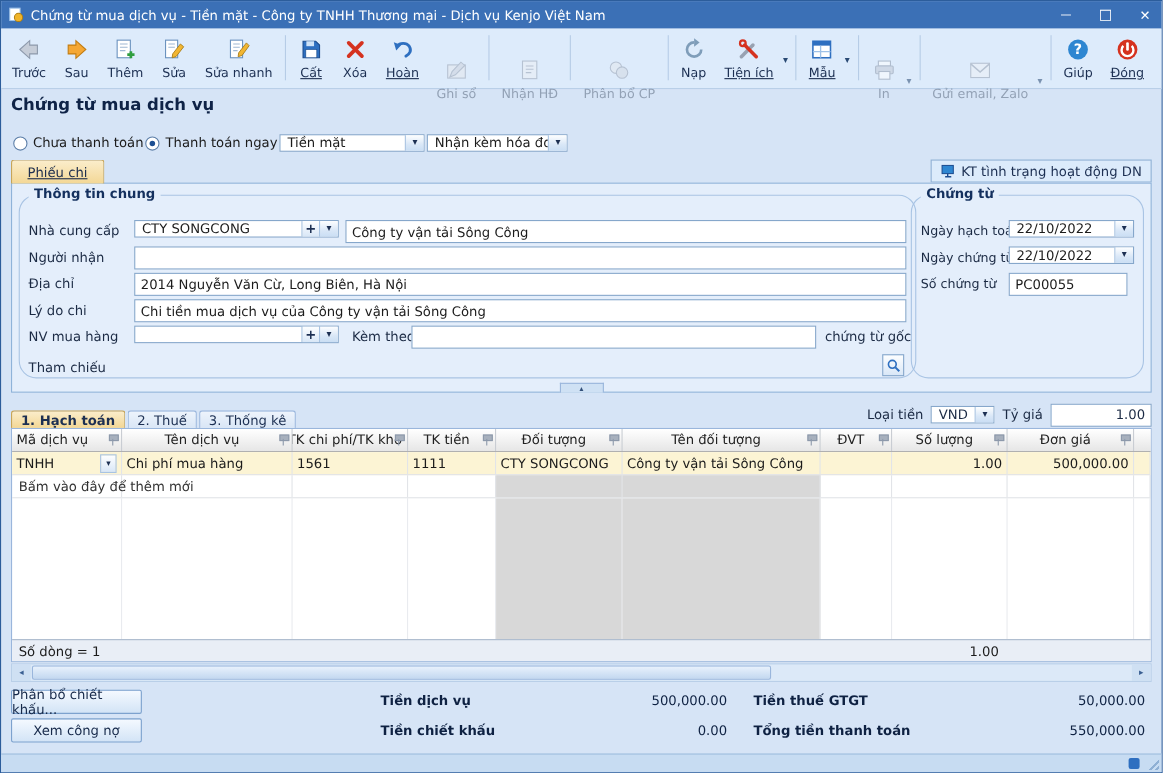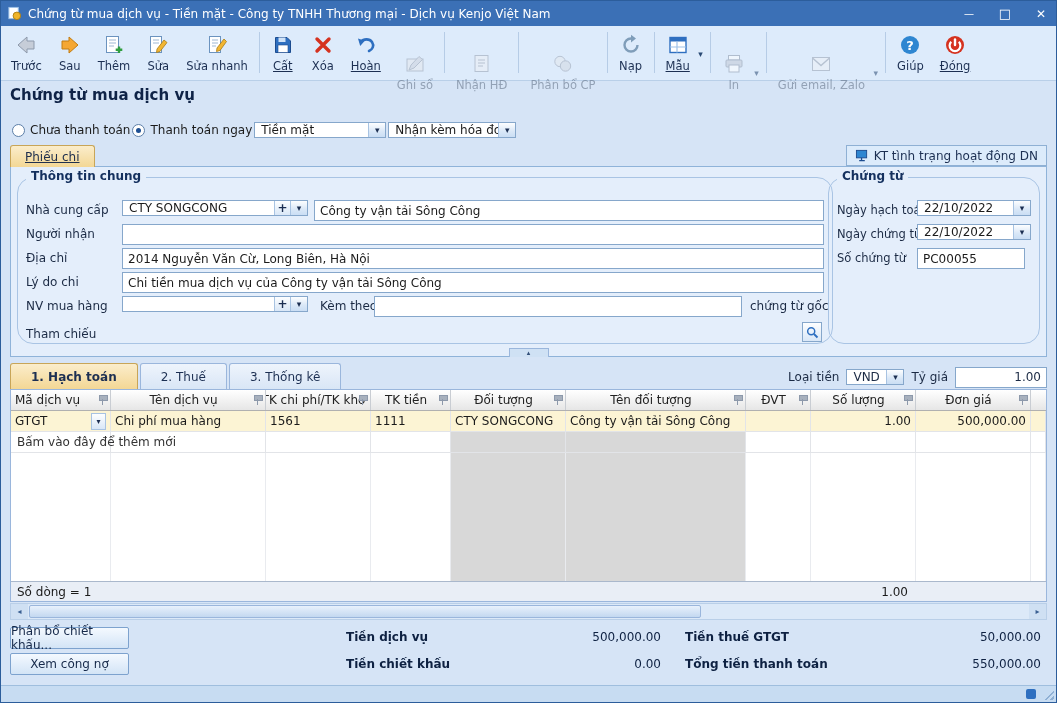--- a/index.html
+++ b/index.html
@@ -65,21 +65,21 @@
   .field { position:absolute; height:21px; background:#fff; border:1px solid #86a7cb; display:flex; align-items:center;
            padding:0 5px; overflow:hidden; white-space:nowrap; }
   .icon-btn { position:absolute; width:20px; height:20px; background:linear-gradient(#fdfeff,#d9e7f7);
               border:1px solid #86a7cb; display:flex; align-items:center; justify-content:center; }
   .collapse-btn { position:absolute; left:50%; bottom:-1px; transform:translateX(-50%); width:40px; height:9px;
                   background:#cfe1f4; border:1px solid #9ab6dc; border-bottom:none; display:flex; align-items:center; justify-content:center; }
   .collapse-btn::before { content:"▴"; font-size:7px; color:#33507a; line-height:1; }
 
   
   .detail-tabs { position:absolute; left:9px; top:366px; height:22px; display:flex; align-items:flex-end; gap:2px; z-index:2; }
-  .dtab { height:26px; padding:0 20px; display:flex; align-items:center; background:linear-gradient(#eef4fc,#d9e6f6);
+  .dtab { height:16px; padding:0 8px; display:flex; align-items:center; background:linear-gradient(#eef4fc,#d9e6f6);
           border:1px solid #9ab6dc; border-bottom:none; border-radius:3px 3px 0 0; color:#1c2f52; }
   .dtab.active { background:linear-gradient(#fbedcb,#f3d795); border-color:#c8a558; font-weight:bold; }
   .currency-bar { position:absolute; top:365px; right:9px; height:22px; display:flex; align-items:center; gap:7px; color:#1b2a44; }
   .rate-field { width:92px; height:21px; background:#fff; border:1px solid #86a7cb; display:flex; align-items:center;
                 justify-content:flex-end; padding:0 5px; }
 
   
   .grid { position:absolute; left:9px; right:9px; top:388px; height:213px; background:#fff; border:1px solid #9ab6dc;
           display:flex; flex-direction:column; }
   .g-header { display:flex; height:21px; background:linear-gradient(#ffffff,#e6e6e6); border-bottom:1px solid #b0b0b0; color:#222; flex:none; }
@@ -232,20 +232,29 @@
       <span class="lbl">Phân bổ CP</span>
     </div>
     <div class="tb-sep"></div>
     <div class="tb-item">
       <span class="ico"><svg viewBox="0 0 24 24">
             <path d="M18.5 12 A6.5 6.5 0 1 1 12 5.5" fill="none" stroke="#7f9db9" stroke-width="2.4"></path>
             <path d="M12 1.8 L17 5.6 L12 9.4 Z" fill="#7f9db9"></path>
           </svg></span>
       <span class="lbl">Nạp</span>
     </div>
+    <div class="tb-item menu u">
+      <span class="ico"><svg viewBox="0 0 24 24">
+            <path d="M5 18.5 L15.5 8" stroke="#98a2b2" stroke-width="3.2" stroke-linecap="round" fill="none"></path>
+            <path d="M18.5 18.5 L8 8" stroke="#d5321f" stroke-width="3.2" stroke-linecap="round" fill="none"></path>
+            <circle cx="6.3" cy="6.3" r="2.6" fill="none" stroke="#d5321f" stroke-width="2"></circle>
+          </svg></span>
+      <span class="lbl">Tiện ích</span>
+      <span class="caret"></span>
+    </div>
     <div class="tb-sep"></div>
     <div class="tb-item menu u">
       <span class="ico"><svg viewBox="0 0 24 24">
             <rect x="4" y="4.5" width="16" height="15" fill="#fff" stroke="#2e6fc0" stroke-width="1.4"></rect>
             <rect x="4" y="4.5" width="16" height="4" fill="#2e6fc0"></rect>
             <path d="M11 8.5 V19.5 M4 14 H20" stroke="#9ec1e8" stroke-width="1.2" fill="none"></path>
           </svg></span>
       <span class="lbl">Mẫu</span>
       <span class="caret"></span>
     </div>
@@ -446,21 +455,21 @@
         </div>
       <div class="g-cell c8">
           <span>Đơn giá</span>
           <span class="pin"></span>
         </div>
       <div class="g-cell c9"></div>
     </div>
 
     <div class="g-row selected">
       <div class="g-cell c0">
-          <span>GTGT</span>
+          <span>TNHH</span>
           <span class="cell-dd"></span>
         </div>
       <div class="g-cell c1">
           <span>Chi phí mua hàng</span>
         </div>
       <div class="g-cell c2">
           <span>1561</span>
         </div>
       <div class="g-cell c3">
           <span>1111</span>

